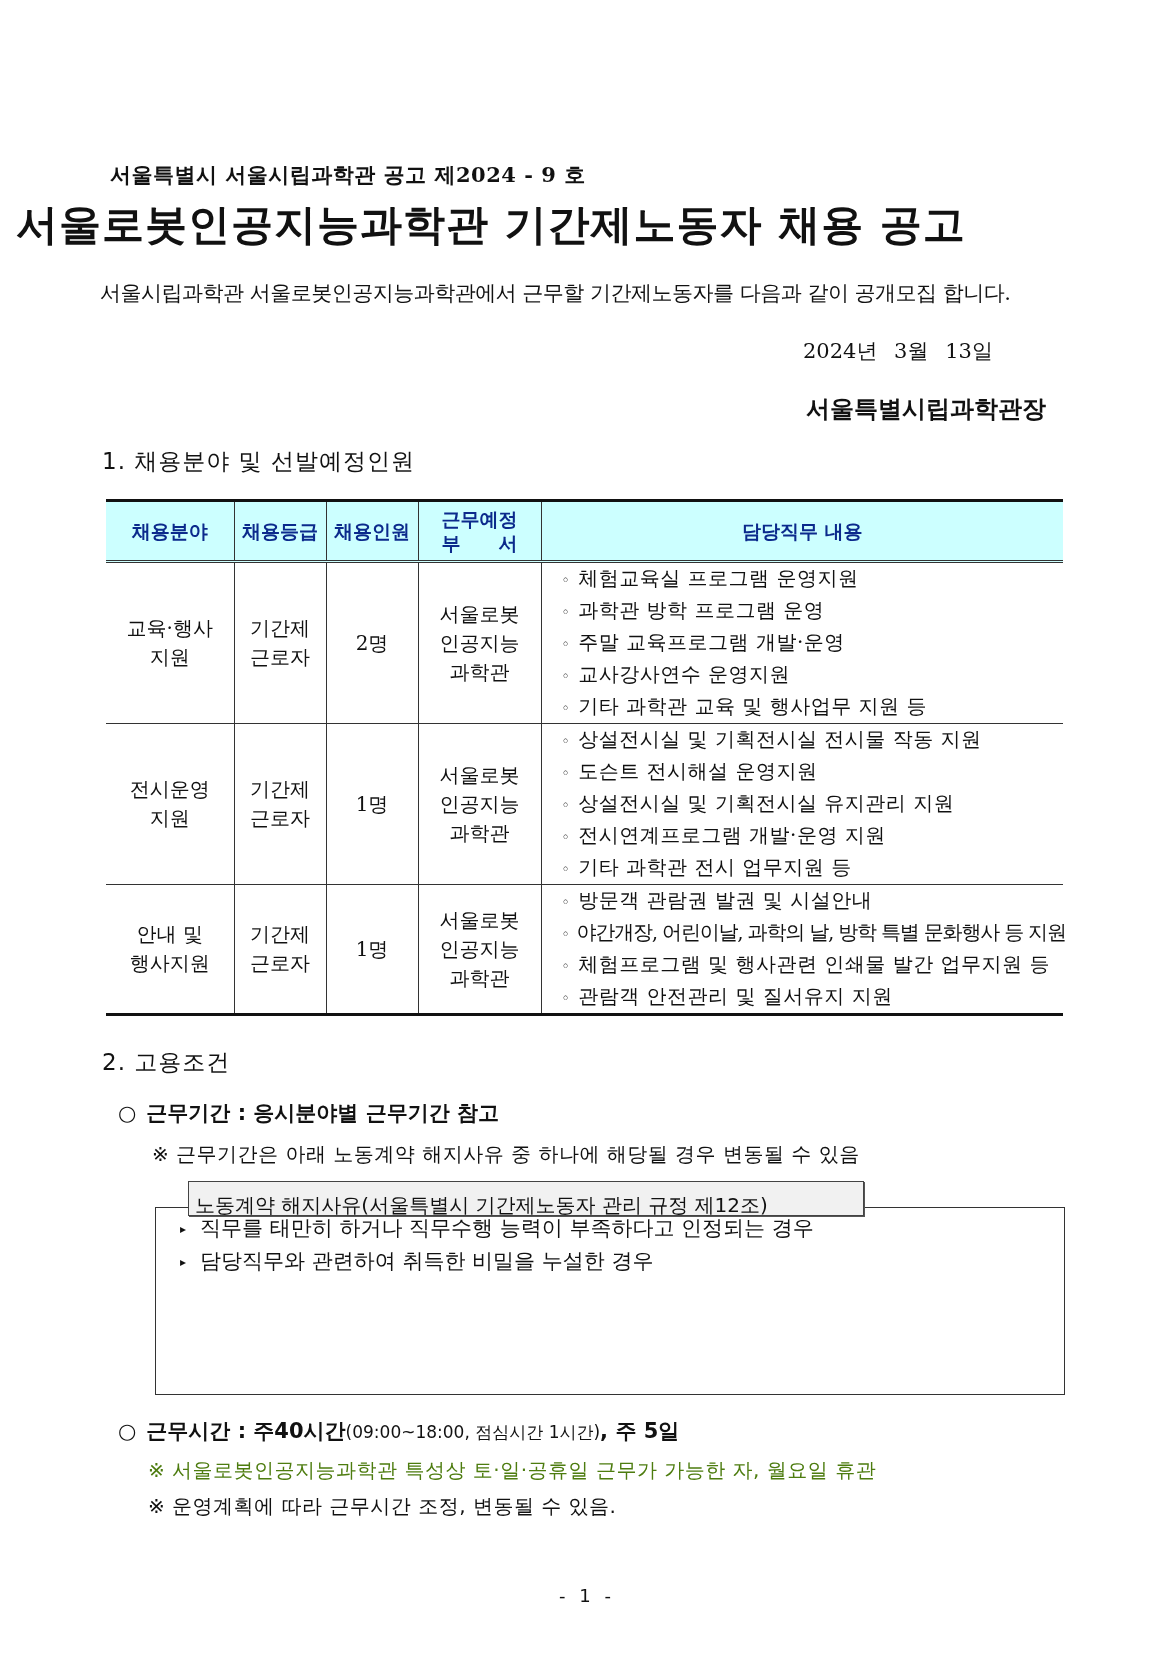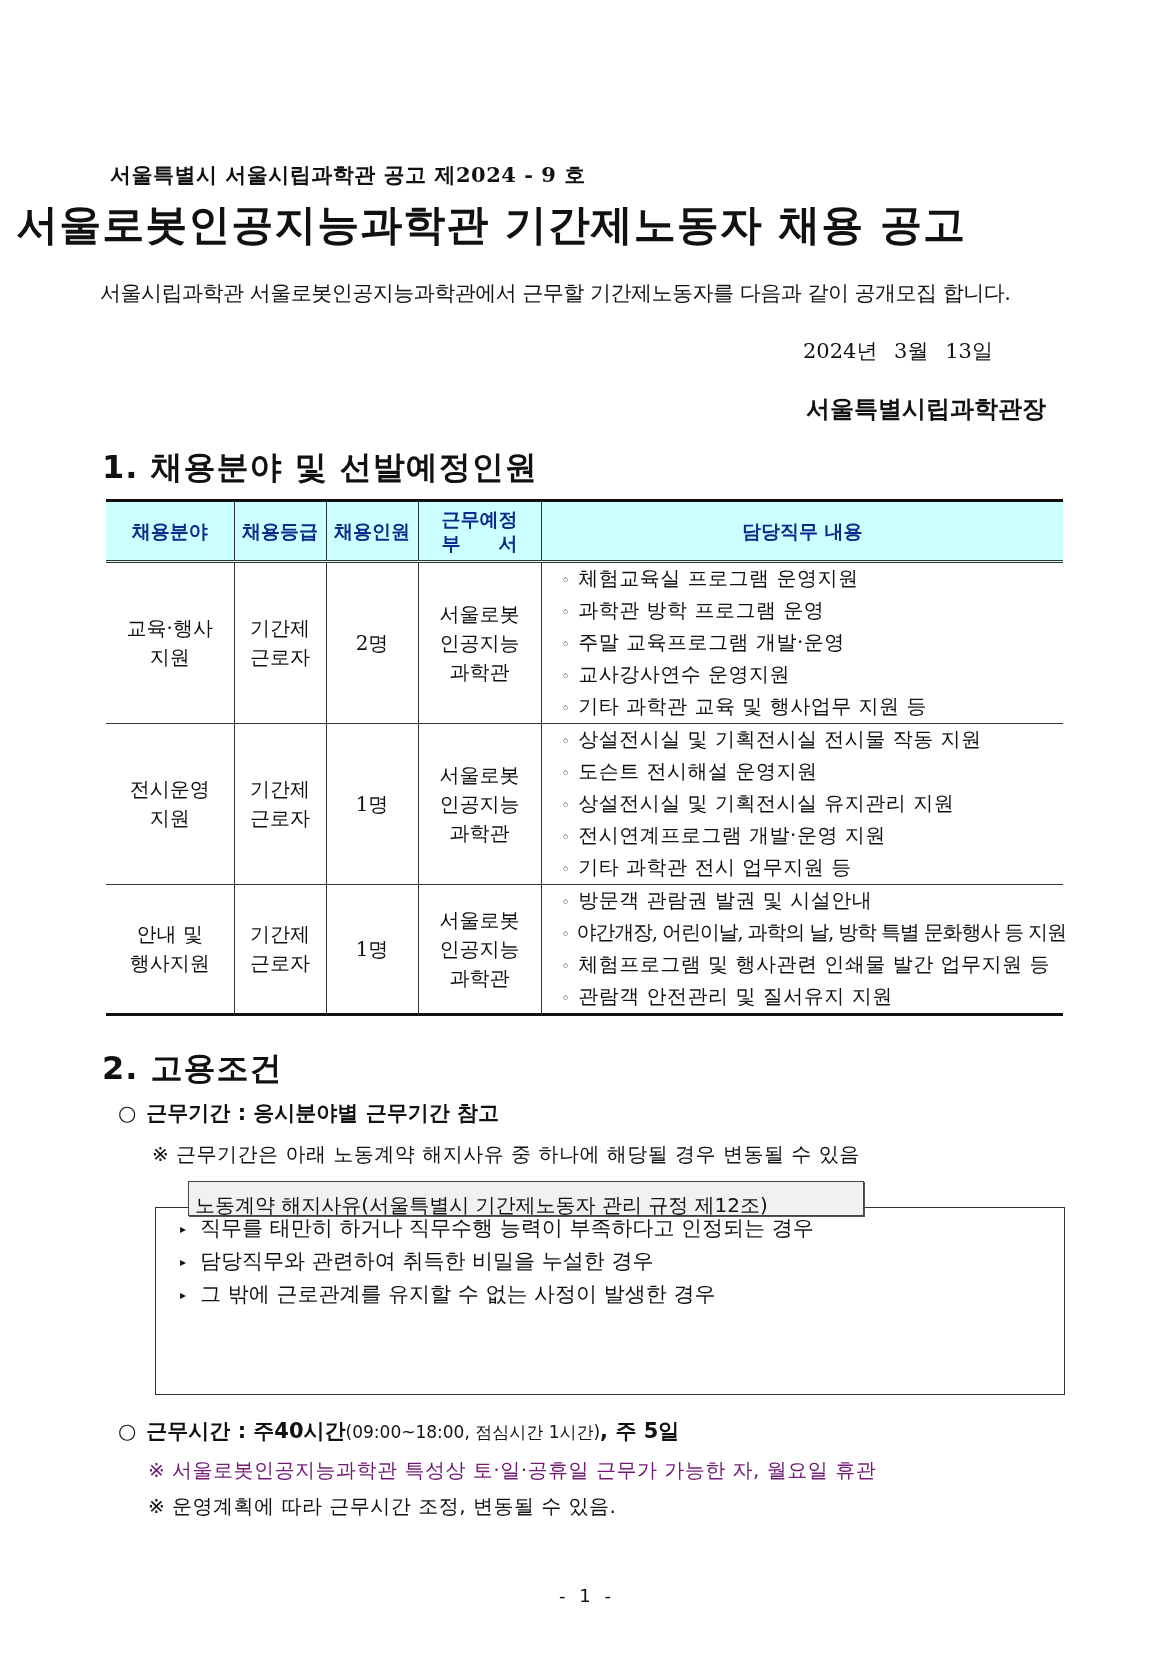--- a/index.html
+++ b/index.html
@@ -5,26 +5,26 @@
   html, body { margin: 0; padding: 0; background: #ffffff; }
   body {
     width: 1170px; height: 1654px; position: relative; overflow: hidden;
     font-family: "DejaVu Serif", "Liberation Serif", serif; color: #111;
   }
   .abs { position: absolute; margin-top: 21px; }
   .sans { font-family: "DejaVu Sans", "Liberation Sans", sans-serif; }
   .serif { font-family: "DejaVu Serif", "Liberation Serif", serif; }
 
   #notice-no { left: 110px; top: 140px; font-size: 21px; font-weight: bold; letter-spacing: 0.5px; }
-  #main-title { left: 4px; width: 962px; top: 176px; text-align: right; font-size: 42px; font-weight: bold; letter-spacing: 1px; }
+  #main-title { left: 16px; width: 962px; top: 176px; text-align: left; font-size: 42px; font-weight: bold; letter-spacing: 1px; }
   #intro { left: 100px; top: 258px; font-size: 21px; letter-spacing: -0.5px; }
   #date { left: 803px; top: 316px; font-size: 21px; word-spacing: 10px; }
   #issuer { left: 806px; top: 372px; font-size: 24px; font-weight: bold; }
 
-  .section-title { font-size: 32px; font-weight: bold; letter-spacing: 1px; text-align: center; }
+  .section-title { font-size: 23px; font-weight: normal; letter-spacing: 1px; text-align: center; }
   #sec1 { left: 102px; top: 425px; }
   #sec2 { left: 102px; top: 1026px; }
 
   
   #recruit-table {
     left: 106px; top: 478px; width: 957px;
     border-collapse: collapse; table-layout: fixed;
   }
   #recruit-table th {
     background: #ccffff; color: #0b2a8c; font-family: "DejaVu Sans", "Liberation Sans", sans-serif;
@@ -57,21 +57,21 @@
     left: 188px; top: 1160px; width: 676px; height: 35px; box-sizing: border-box;
     background: #f1f1f1; border: 1px solid #444; box-shadow: 1px 1px 0 #555;
     font-size: 20px; line-height: 46px; padding-left: 6px;
   }
   #reason-list { left: 180px; top: 1212px; margin: 0; padding: 0; list-style: none; }
   #reason-list li { font-size: 21px; height: 33px; line-height: 33px; white-space: nowrap; }
   #reason-list li .tri { font-size: 12px; margin-right: 14px; vertical-align: middle; }
 
   #hours-line { left: 118px; top: 1396px; }
   #hours-line .small { font-weight: normal; font-size: 17px; }
-  #hours-note-blue { left: 148px; top: 1436px; font-size: 20px; color: #701a75; letter-spacing: 0.5px; }
+  #hours-note-blue { left: 148px; top: 1436px; font-size: 20px; color: #4d7c0f; letter-spacing: 0.5px; }
   #hours-note { left: 148px; top: 1472px; font-size: 20px; letter-spacing: 0.5px; }
 
   #page-number { left: 0; width: 1170px; top: 1564px; text-align: center; font-size: 18px; word-spacing: 8px; }
 </style>
 </head>
 <body>
 
 <div id="notice-no" class="abs serif">서울특별시 서울시립과학관 공고 제2024 - 9 호</div>
 <div id="main-title" class="abs sans">서울로봇인공지능과학관 기간제노동자 채용 공고</div>
 <div id="intro" class="abs serif">서울시립과학관 서울로봇인공지능과학관에서 근무할 기간제노동자를 다음과 같이 공개모집 합니다.</div>
@@ -180,21 +180,20 @@
 <div id="period-line" class="abs sans bullet-line">
   <span class="circle">○</span><span>근무기간 : 응시분야별 근무기간 참고</span>
 </div>
 <div id="period-note" class="abs sans">※ 근무기간은 아래 노동계약 해지사유 중 하나에 해당될 경우 변동될 수 있음</div>
 
 <div id="reason-box" class="abs"></div>
 <div id="reason-label" class="abs sans">노동계약 해지사유(서울특별시 기간제노동자 관리 규정 제12조)</div>
 <ul id="reason-list" class="abs sans">
   <li><span class="tri">▸</span><span>직무를 태만히 하거나 직무수행 능력이 부족하다고 인정되는 경우</span></li>
   <li><span class="tri">▸</span><span>담당직무와 관련하여 취득한 비밀을 누설한 경우</span></li>
-  <li><span class="tri">▸</span><span>그 밖에 근로관계를 유지할 수 없는 사정이 발생한 경우</span></li>
 </ul>
 
 <div id="hours-line" class="abs sans bullet-line">
   <span class="circle">○</span><span>근무시간 : 주40시간</span><span class="small">(09:00~18:00, 점심시간 1시간)</span><span>, 주 5일</span>
 </div>
 <div id="hours-note-blue" class="abs sans">※ 서울로봇인공지능과학관 특성상 토·일·공휴일 근무가 가능한 자, 월요일 휴관</div>
 <div id="hours-note" class="abs sans">※ 운영계획에 따라 근무시간 조정, 변동될 수 있음.</div>
 
 <div id="page-number" class="abs sans">- 1 -</div>
 

